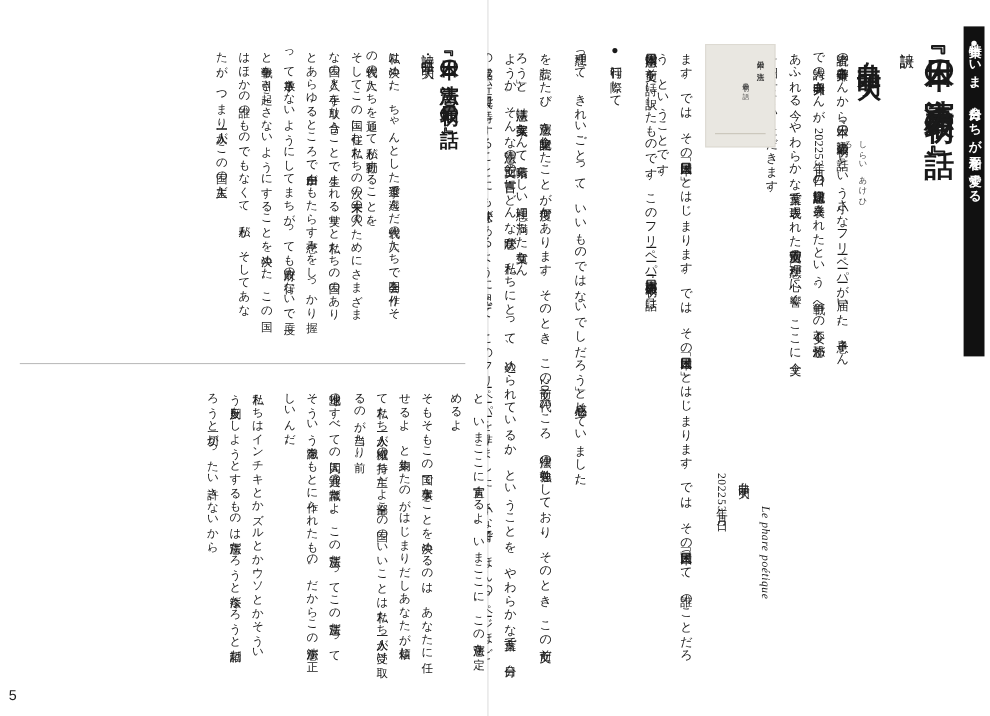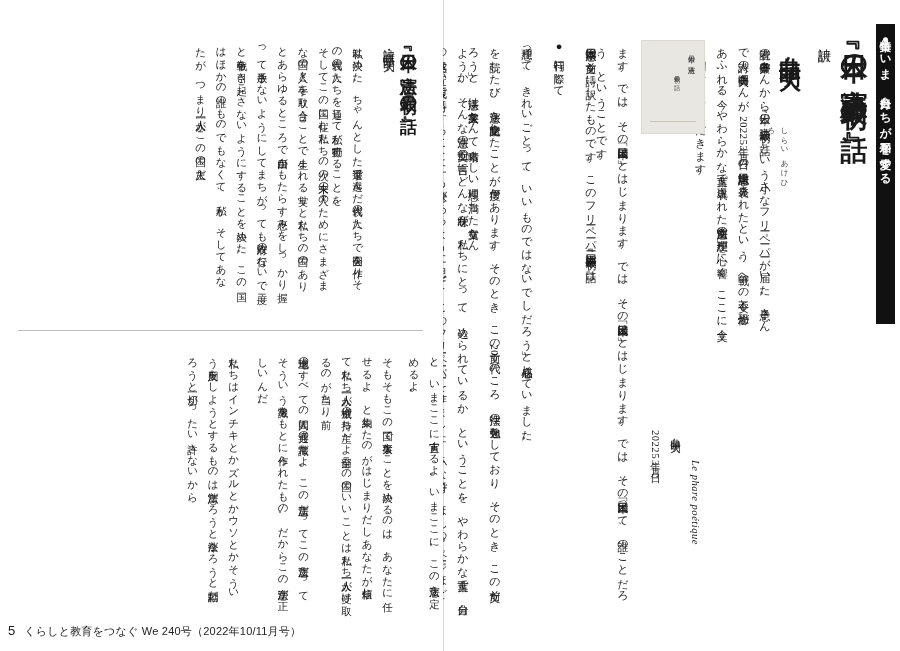--- a/index.html
+++ b/index.html
@@ -261,18 +261,17 @@
     </div>
     <div class="lcol bottom-row" style="right:130px;">
       <div class="vt">地球上のすべての人間に共通の常識だよ。この憲法だってこの憲法だってそういう常識をもとに作られたもの。だからこの憲法が正しいんだ。</div>
     </div>
     <div class="lcol bottom-row" style="right:200px;">
       <div class="vt">私たちはインチキとかズルとかウソとかそういう反則をしようとするものは憲法だろうと法令だろうと詔勅だろうと一切がったい許さないから。</div>
     </div>
 
     <div class="footer">
       <span class="pg">5</span>
-      <span class="ft">くらしと教育をつなぐ We 240号（2022年10/11月号）</span>
     </div>
 
   </div>
 
 </div>
 
 </body></html>

